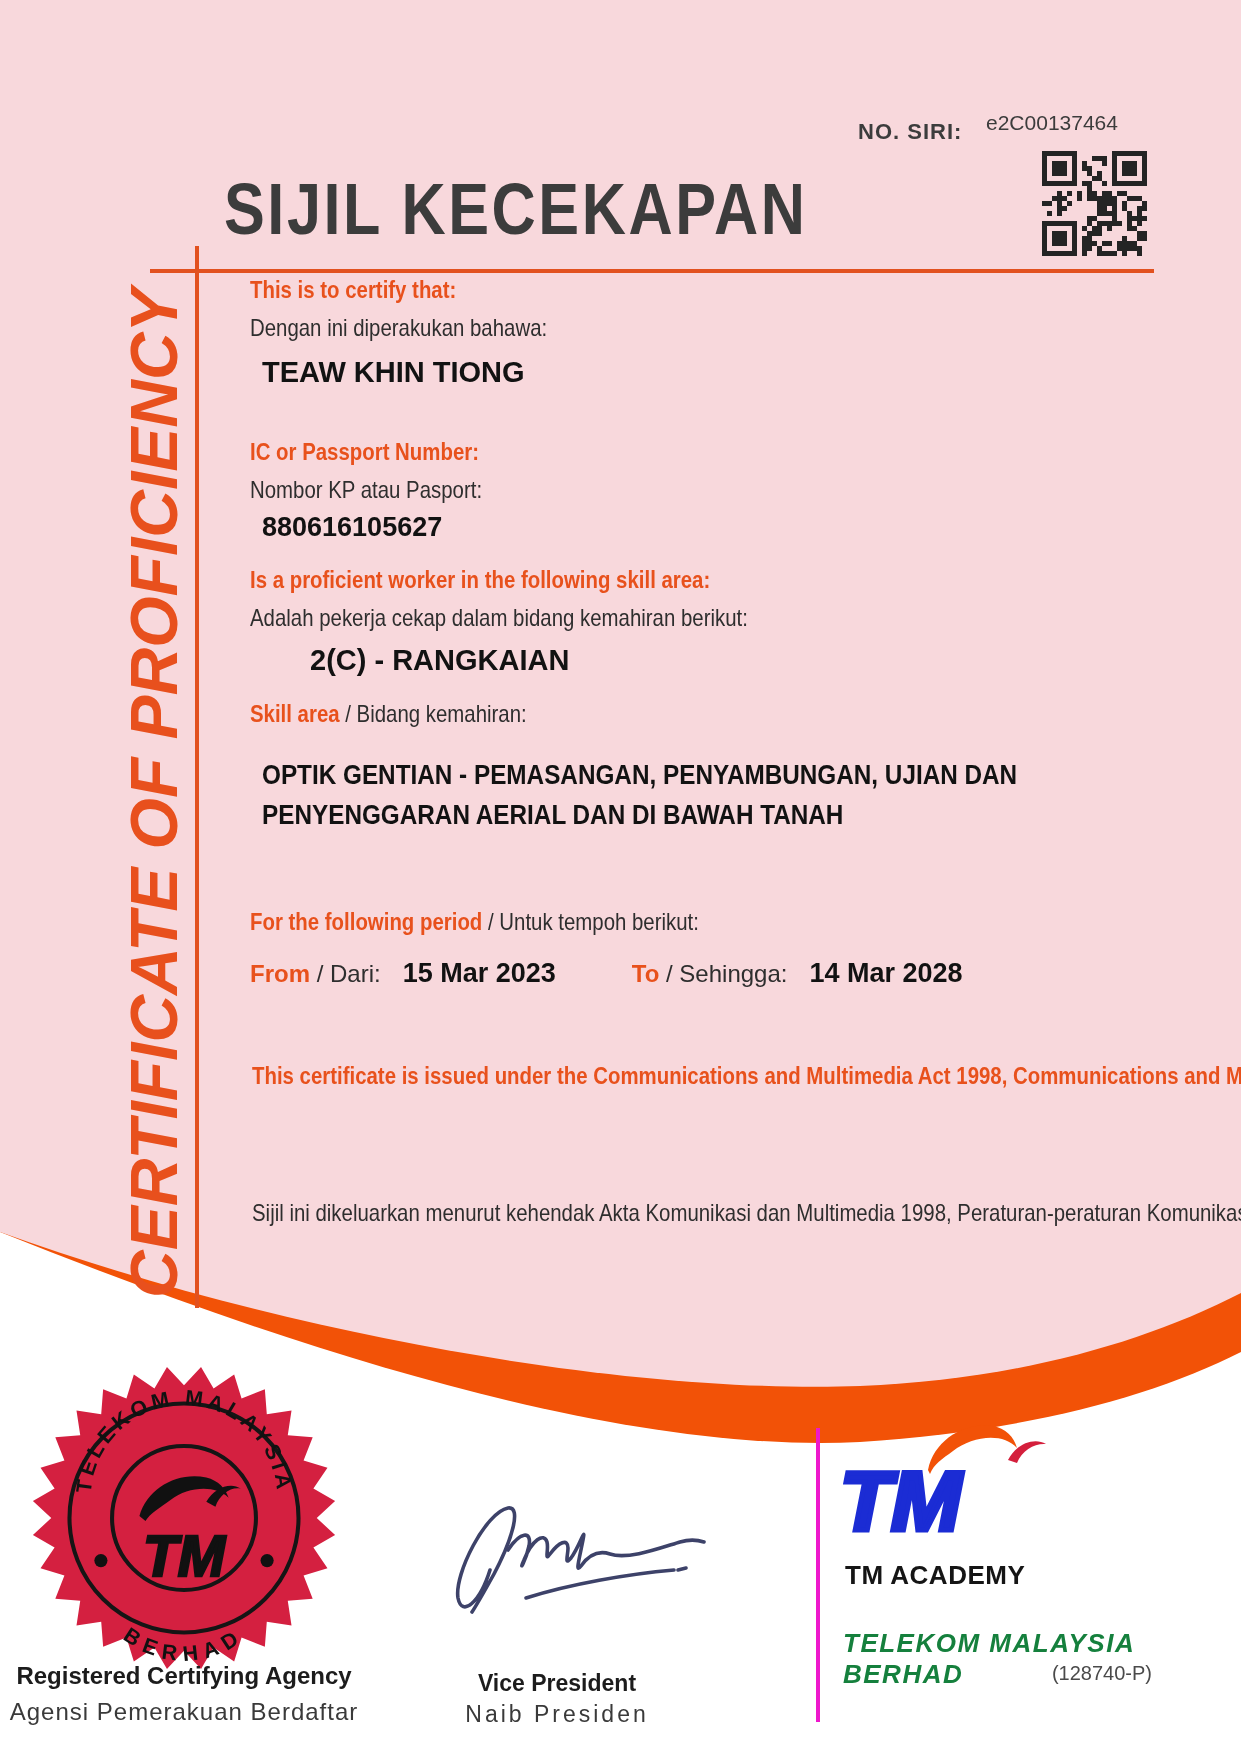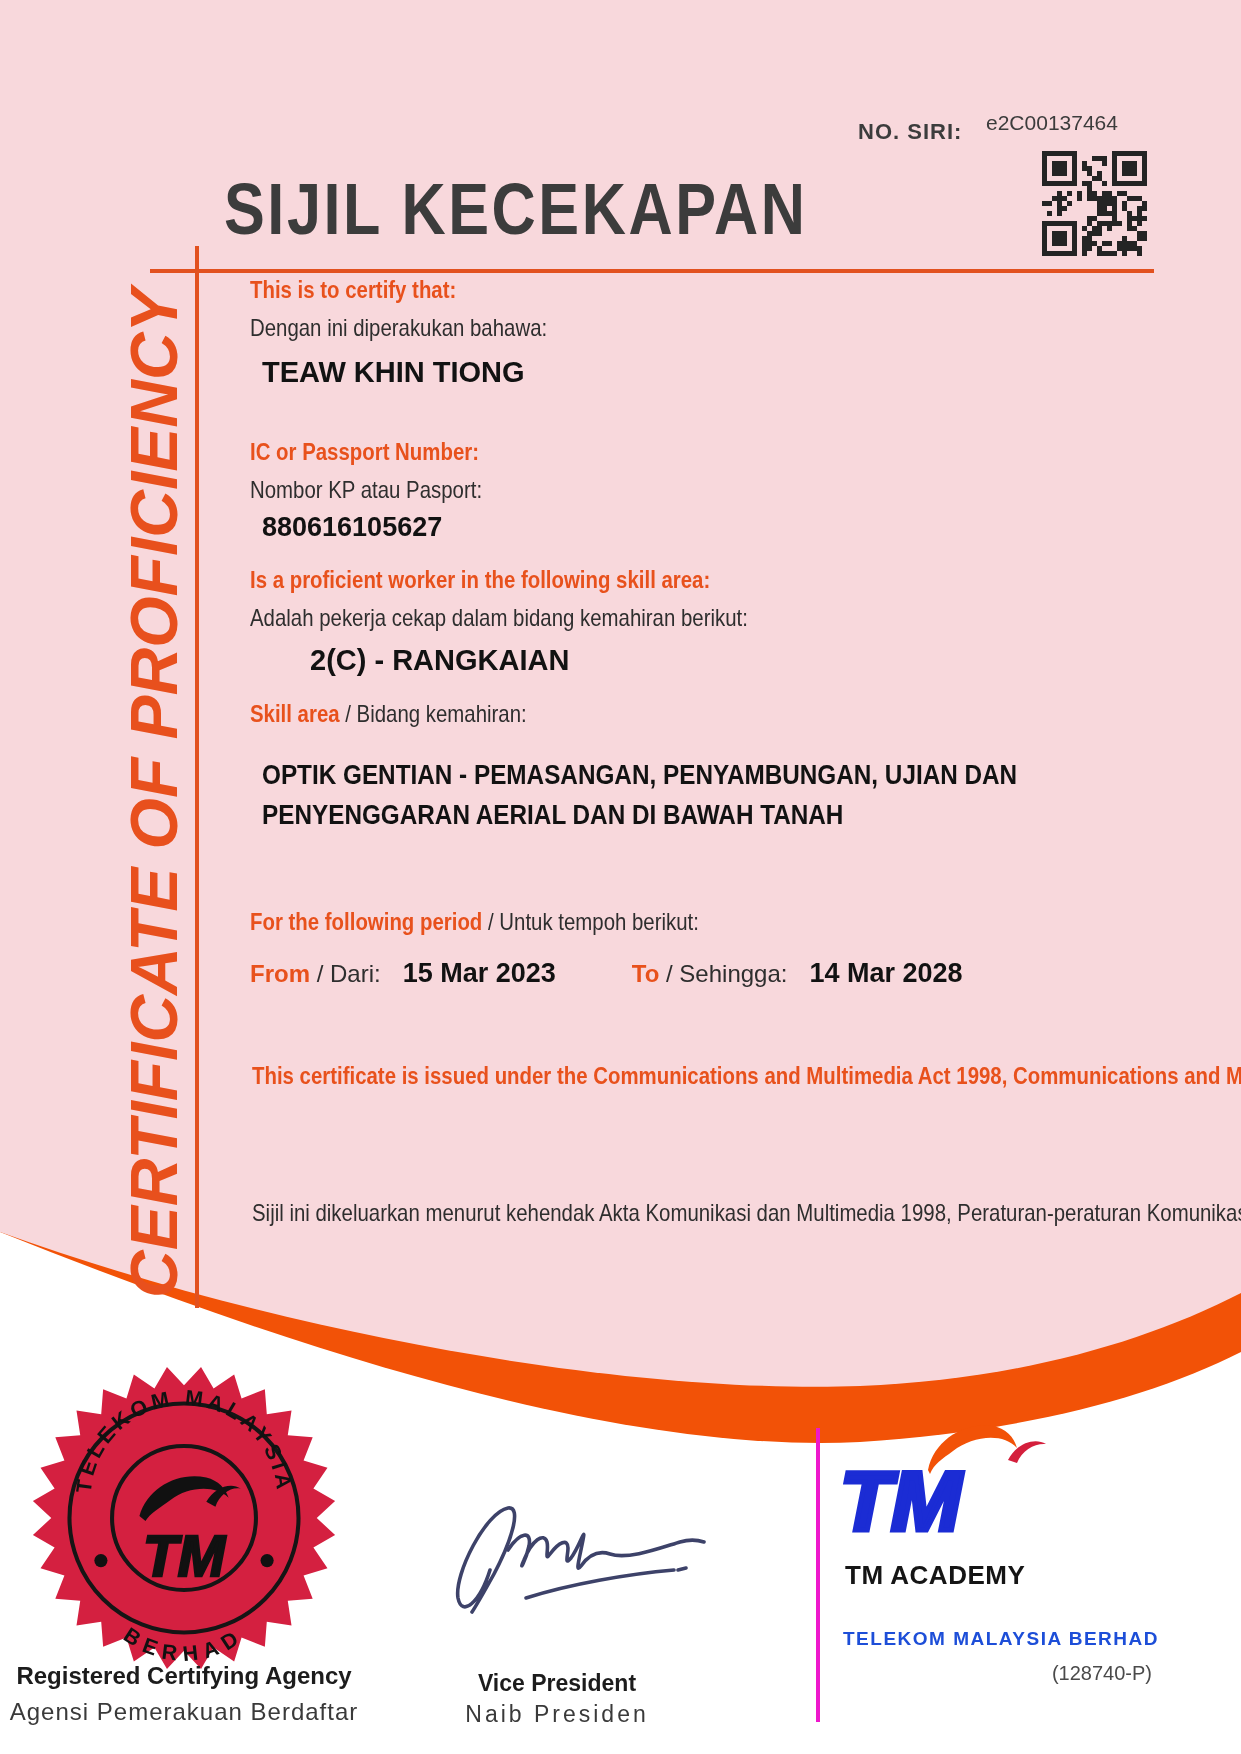--- a/index.html
+++ b/index.html
@@ -30,21 +30,21 @@
   #seal{left:32px;top:1366px;}
   #seal-cap-en{left:8px;top:1662px;width:352px;text-align:center;font-size:24px;font-weight:bold;color:#1c1c1c;}
   #seal-cap-my{left:8px;top:1698px;width:352px;text-align:center;font-size:24px;color:#3a3a3a;letter-spacing:1px;}
   #signature{left:428px;top:1478px;}
   #signer-name{left:407px;top:1636px;width:300px;text-align:center;font-size:26px;font-weight:bold;color:#151515;}
   #signer-title-en{left:407px;top:1670px;width:300px;text-align:center;font-size:23px;font-weight:bold;color:#1c1c1c;}
   #signer-title-my{left:407px;top:1701px;width:300px;text-align:center;font-size:23px;color:#3a3a3a;letter-spacing:3px;}
   #brandline{left:816px;top:1428px;width:4px;height:294px;background:#ee18cc;}
   #tmlogo{left:832px;top:1418px;}
   #tm-academy{left:845px;top:1560px;font-size:26px;font-weight:bold;color:#151515;letter-spacing:0.5px;}
-  #company{left:843px;top:1628px;font-size:19px;font-weight:bold;color:#1d4ed8;letter-spacing:1.5px;}
+  #company{left:843px;top:1628px;font-size:26px;font-weight:bold;color:#15803d;letter-spacing:1.5px;font-style:italic;}
   #regno{left:806px;top:1662px;width:346px;text-align:right;font-size:20px;color:#4a4a4a;}
 </style>
 </head>
 <body>
 
 <div id="page">
 
   <svg id="bg" width="1241" height="1754" viewBox="0 0 1241 1754">
     <rect x="0" y="0" width="1241" height="1754" fill="#ffffff"></rect>
     <path d="M0,0 H1241 V1352 C1150,1398 1020,1432 860,1442 C620,1454 300,1352 0,1232 L0,0 Z" fill="#f25207"></path>

